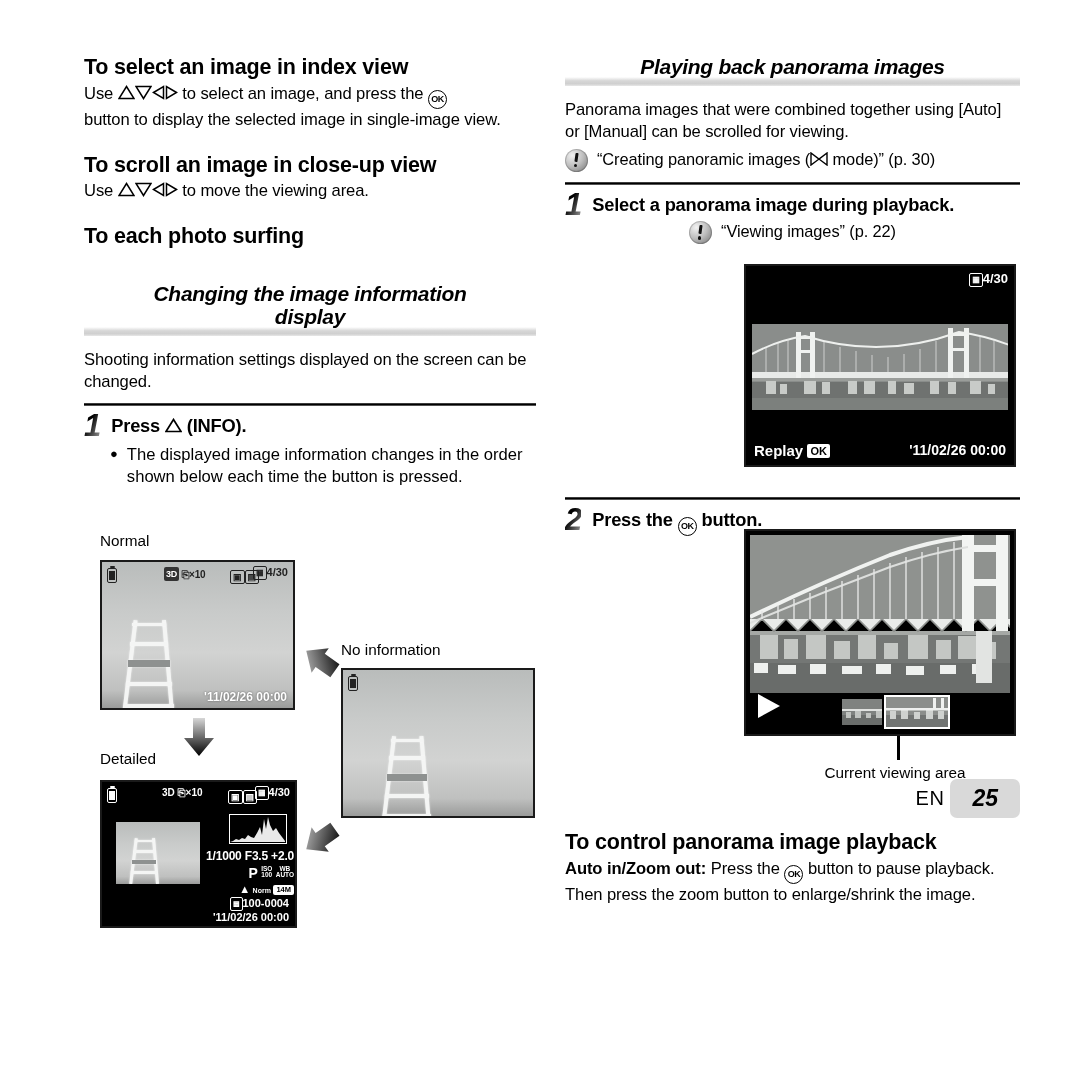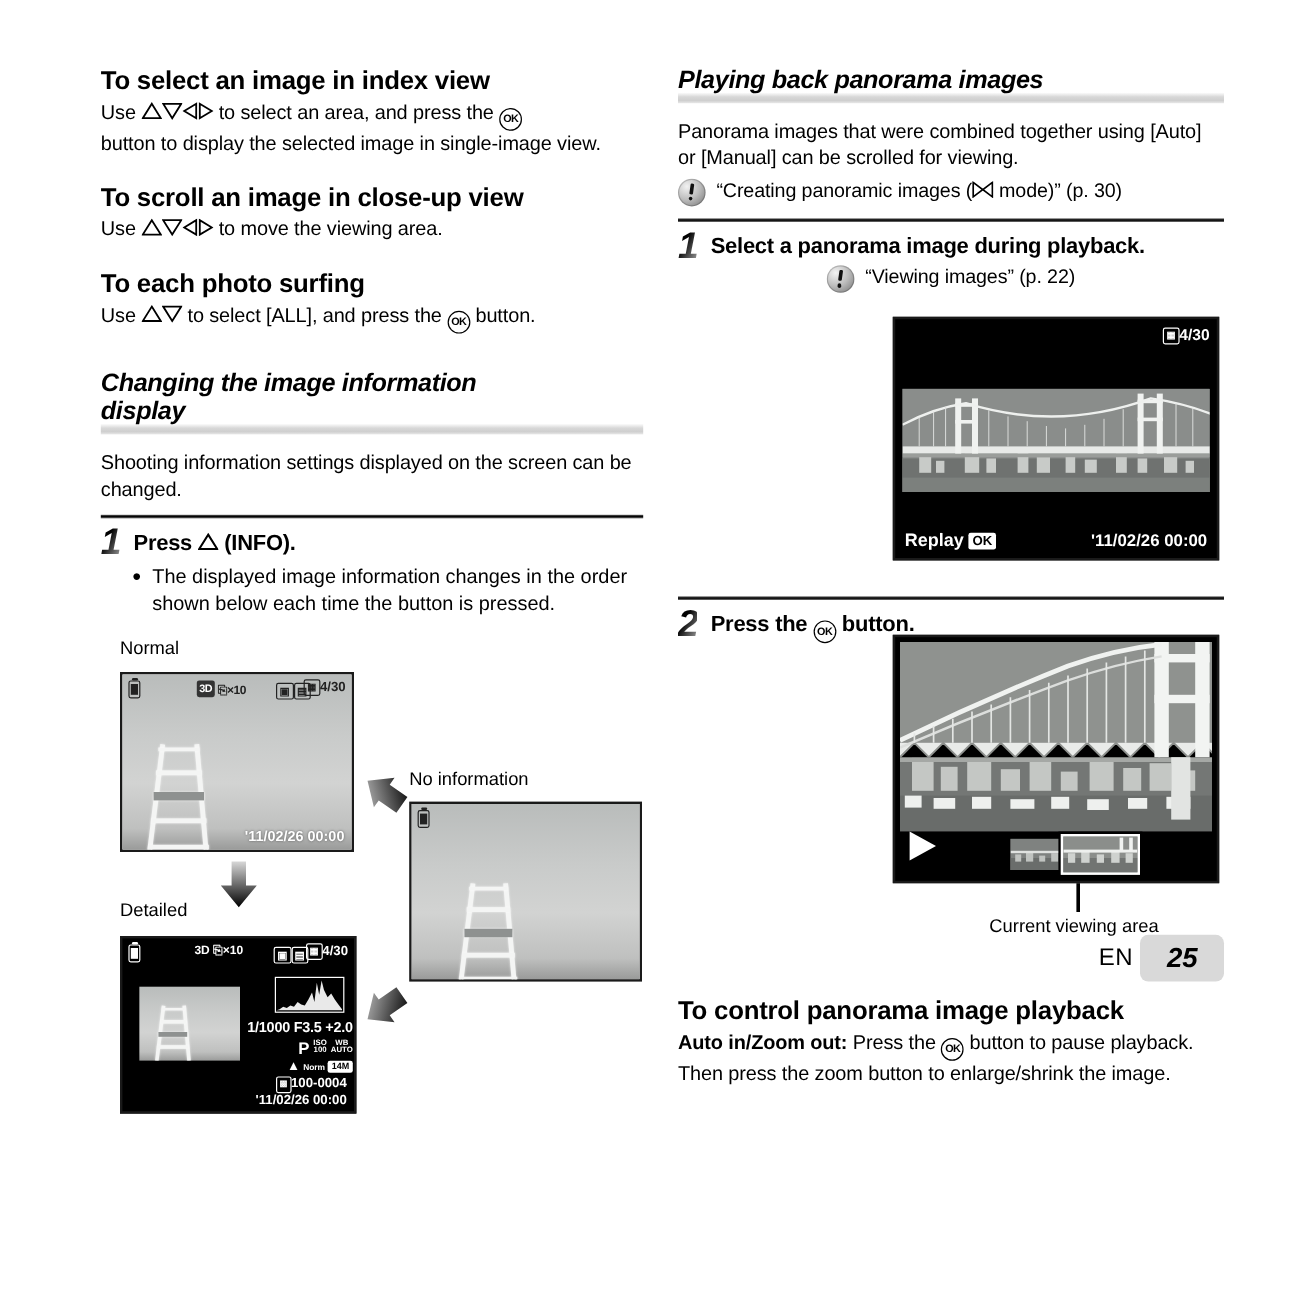--- a/index.html
+++ b/index.html
@@ -18,21 +18,21 @@
 
   
   h2.sub {
     font-size: 21.5px; font-weight: bold; letter-spacing: -0.2px;
     line-height: 1.14; margin-bottom: 3px;
   }
   h2.section {
     font-size: 21px; font-weight: bold; font-style: italic;
     letter-spacing: -0.3px; line-height: 1.12;
   }
-  .section-wrap { margin-bottom: 13px; }
+  .section-wrap { margin-bottom: 13px; text-align: center; }
   .section-bar {
     height: 9px; margin-top: -2px;
     background: linear-gradient(to bottom, #ffffff 0%, #d7d7d7 42%, #cfcfcf 75%, #e8e8e8 100%);
   }
 
   p.body {
     font-size: 16.6px; line-height: 1.33; letter-spacing: -0.1px;
   }
   .gap-md { height: 22px; }
   .gap-lg { height: 30px; }
@@ -150,21 +150,21 @@
       <span>Use</span>
       <span class="tri"><svg width="17" height="15" viewBox="0 0 17 15">
             <path d="M8.5 1.5 L16 13.5 L1 13.5 Z" fill="none" stroke="#000" stroke-width="1.5"></path>
           </svg></span><span class="tri"><svg width="17" height="15" viewBox="0 0 17 15">
             <path d="M8.5 13.5 L1 1.5 L16 1.5 Z" fill="none" stroke="#000" stroke-width="1.5"></path>
           </svg></span><span class="tri"><svg width="13" height="15" viewBox="0 0 13 15">
             <path d="M1.5 7.5 L11.5 1.5 L11.5 13.5 Z" fill="none" stroke="#000" stroke-width="1.5"></path>
           </svg></span><span class="tri"><svg width="13" height="15" viewBox="0 0 13 15">
             <path d="M11.5 7.5 L1.5 1.5 L1.5 13.5 Z" fill="none" stroke="#000" stroke-width="1.5"></path>
           </svg></span>
-      <span>to select an area, and press the</span>
+      <span>to select an image, and press the</span>
       <span class="okbtn">OK</span><br>
       <span>button to display the selected image in single-image view.</span>
     </p>
 
     <div class="gap-md"></div>
 
     <h2 class="sub">To scroll an image in close-up view</h2>
     <p class="body">
       <span>Use</span>
       <span class="tri"><svg width="17" height="15" viewBox="0 0 17 15">
@@ -175,31 +175,20 @@
             <path d="M1.5 7.5 L11.5 1.5 L11.5 13.5 Z" fill="none" stroke="#000" stroke-width="1.5"></path>
           </svg></span><span class="tri"><svg width="13" height="15" viewBox="0 0 13 15">
             <path d="M11.5 7.5 L1.5 1.5 L1.5 13.5 Z" fill="none" stroke="#000" stroke-width="1.5"></path>
           </svg></span>
       <span>to move the viewing area.</span>
     </p>
 
     <div class="gap-md"></div>
 
     <h2 class="sub">To each photo surfing</h2>
-    <p class="body">
-      <span>Use</span>
-      <span class="tri"><svg width="17" height="15" viewBox="0 0 17 15">
-            <path d="M8.5 1.5 L16 13.5 L1 13.5 Z" fill="none" stroke="#000" stroke-width="1.5"></path>
-          </svg></span><span class="tri"><svg width="17" height="15" viewBox="0 0 17 15">
-            <path d="M8.5 13.5 L1 1.5 L16 1.5 Z" fill="none" stroke="#000" stroke-width="1.5"></path>
-          </svg></span>
-      <span>to select [ALL], and press the</span>
-      <span class="okbtn">OK</span>
-      <span>button.</span>
-    </p>
 
     <div class="gap-lg"></div>
 
     <div class="section-wrap">
       <h2 class="section">Changing the image information</h2>
       <h2 class="section">display</h2>
       <div class="section-bar"></div>
     </div>
 
     <p class="body">Shooting information settings displayed on the screen can be changed.</p>

